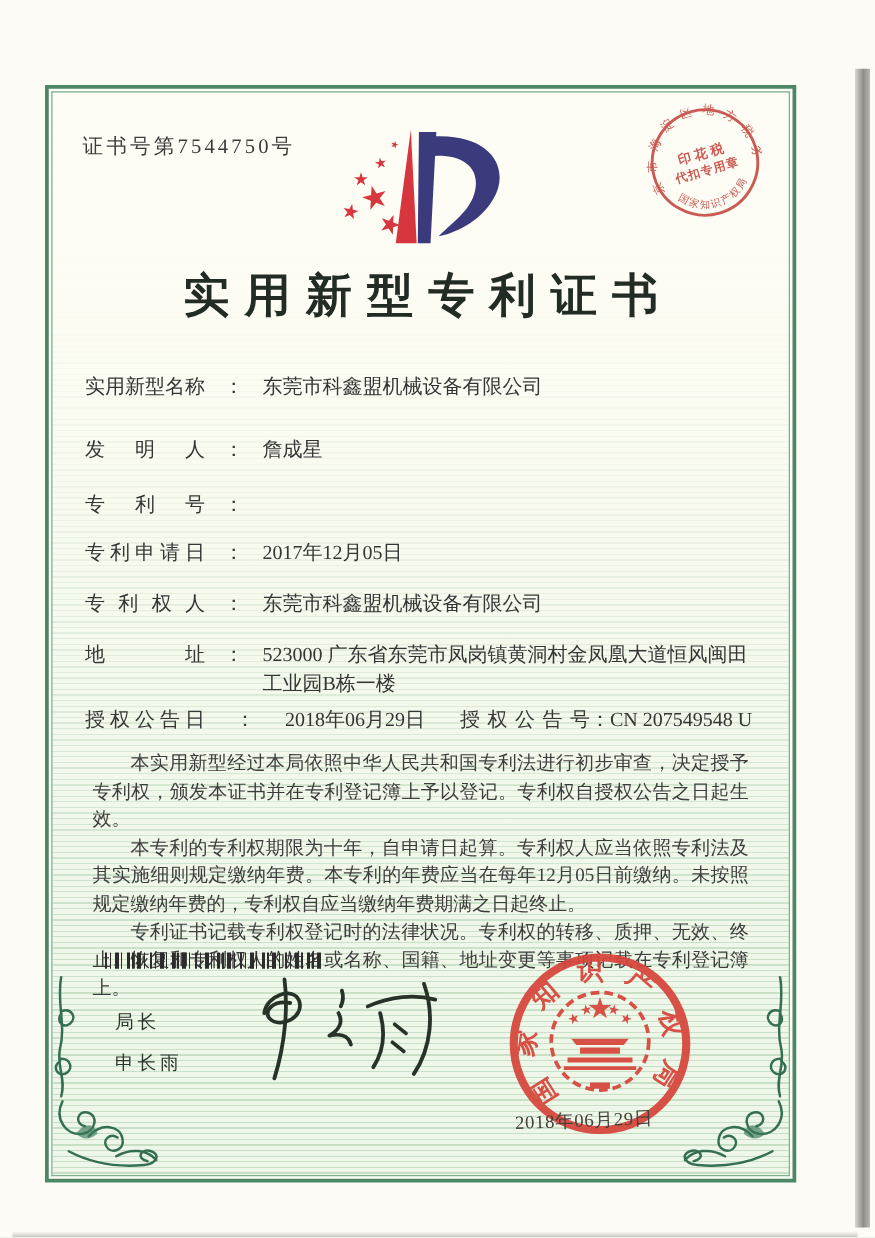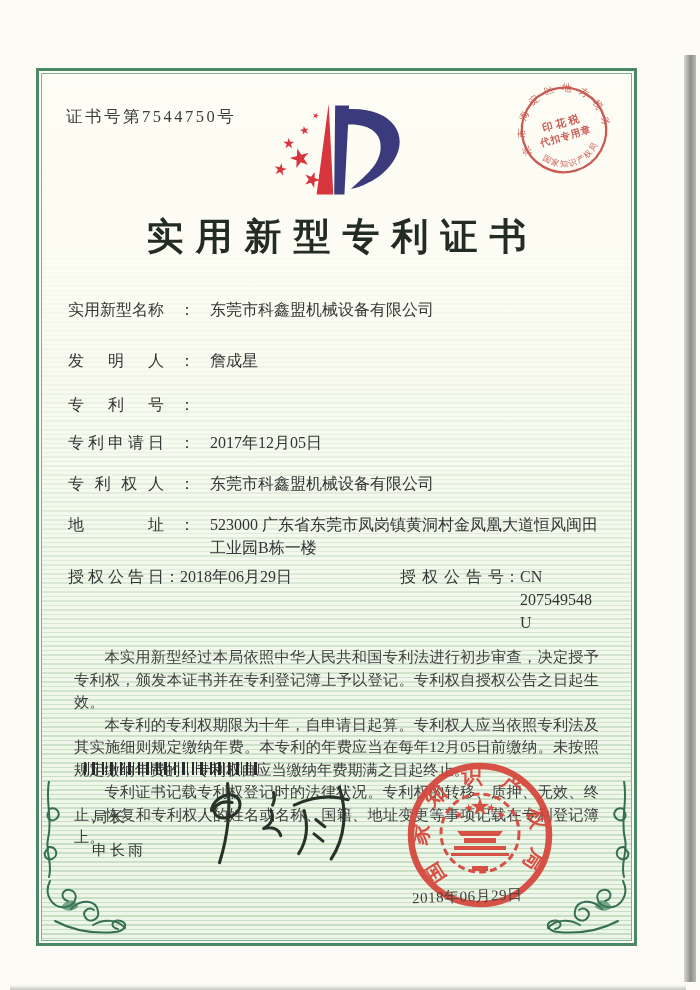--- a/index.html
+++ b/index.html
@@ -37,23 +37,23 @@
   .title{position:absolute;left:0;right:0;top:138px;margin:0;text-align:center;
     font-size:37px;font-weight:600;letter-spacing:12px;padding-left:12px;color:#222b24;}
   .fields{position:absolute;left:26px;right:26px;top:224px;font-size:16px;color:#353535;}
   .frow{display:flex;line-height:23px;gap:15px;}
   .flabel{flex:0 0 96px;text-align:justify;text-align-last:justify;white-space:nowrap;}
   .colon{flex:0 0 16px;}
   .fvalue{flex:1;}
   .mb-a{margin-bottom:28px}.mb-b{margin-bottom:21px}.mb-c{margin-bottom:15px}
   .mb-d{margin-bottom:18px}.mb-e{margin-bottom:6px}
   .grant-row{display:flex;margin-top:6px;line-height:23px;}
-  .grant-left{flex:0 0 300px;display:flex;}
+  .grant-left{flex:0 0 300px;display:flex;gap:24px;}
   .grant-right{flex:1;display:flex;}
-  .flabel2{flex:0 0 104px;text-align:justify;text-align-last:justify;white-space:nowrap;margin-left:32px;}
+  .flabel2{flex:0 0 104px;text-align:justify;text-align-last:justify;white-space:nowrap;}
   .paras{margin-top:12px;padding:0 6px;}
   .paras p{margin:0;font-size:15.2px;line-height:22.5px;text-indent:2em;text-align:justify;color:#3d3d3d;}
   .barcode{position:absolute;left:42px;top:688px;width:174px;height:13px;
     background:repeating-linear-gradient(to right,
       #2c2c2c 0 2px, transparent 2px 4px, #2c2c2c 4px 5px, transparent 5px 8px,
       #2c2c2c 8px 11px, transparent 11px 13px, #2c2c2c 13px 14px, transparent 14px 18px);}
   .officer{position:absolute;left:50px;top:734px;font-size:15px;color:#2c352e;letter-spacing:3px;}
   .officer div{margin-bottom:14px;}
   .signature{position:absolute;left:146px;top:700px;width:180px;height:100px;}
   .seal{position:absolute;left:362px;top:685px;width:152px;height:152px;opacity:.93;}

